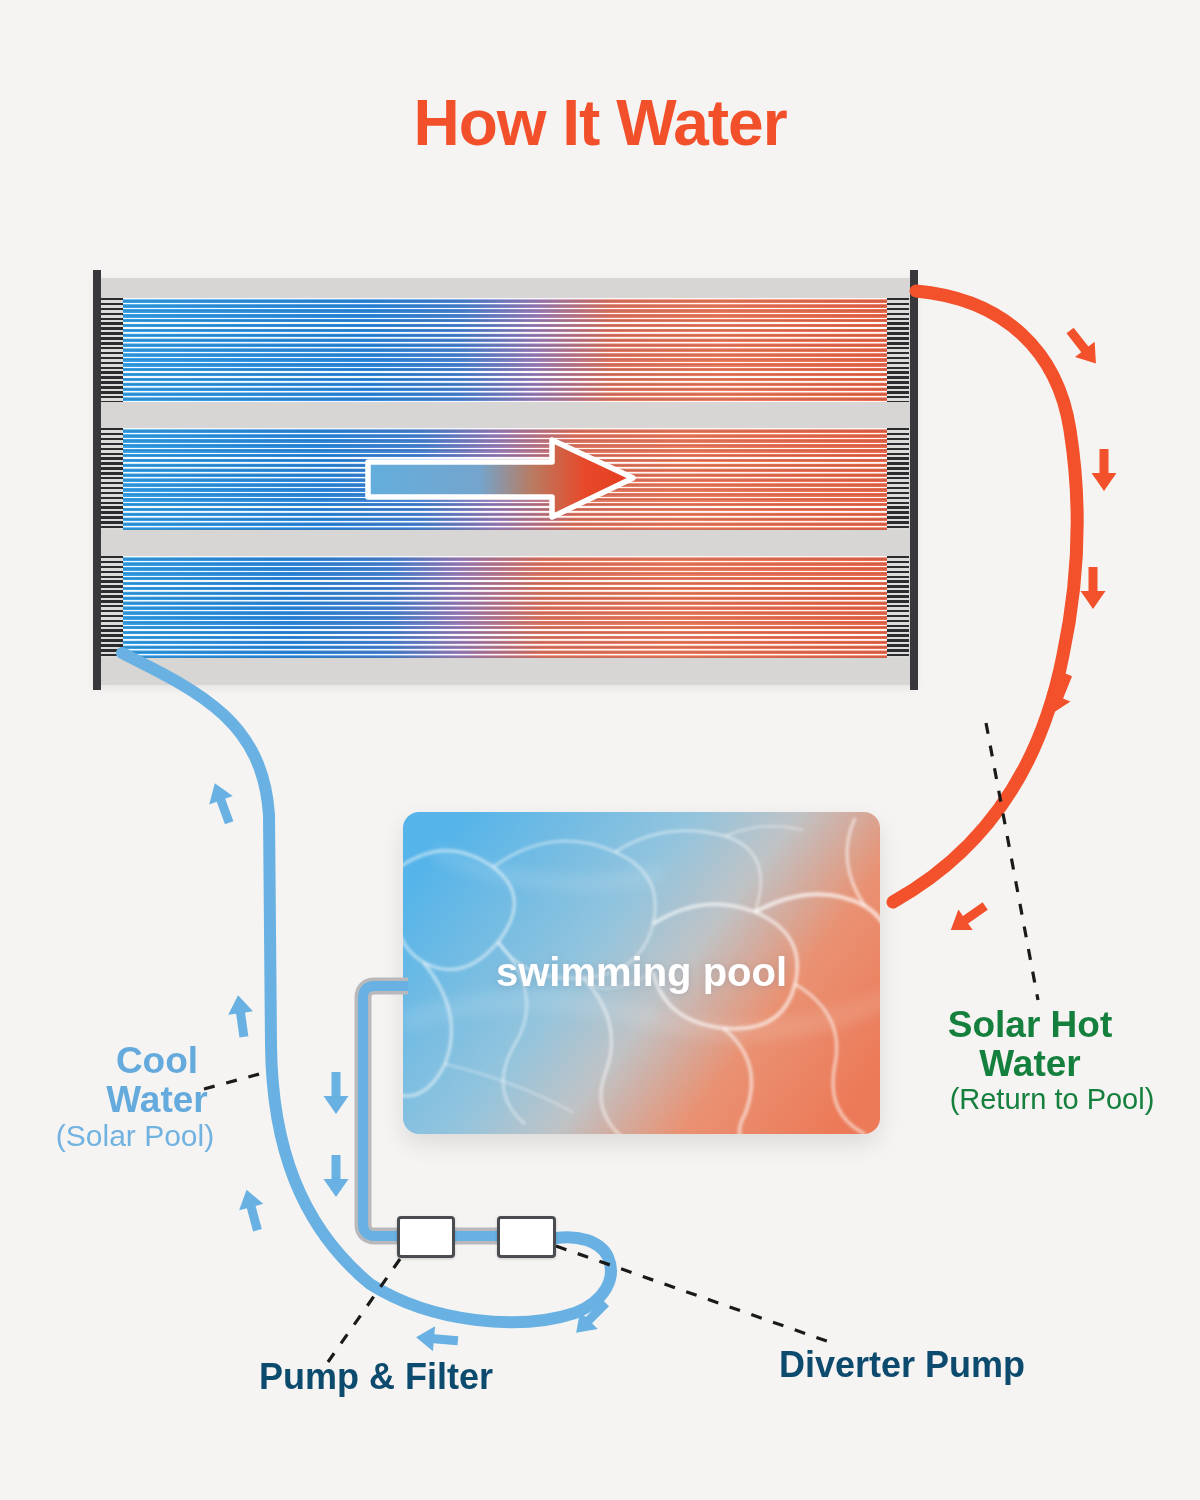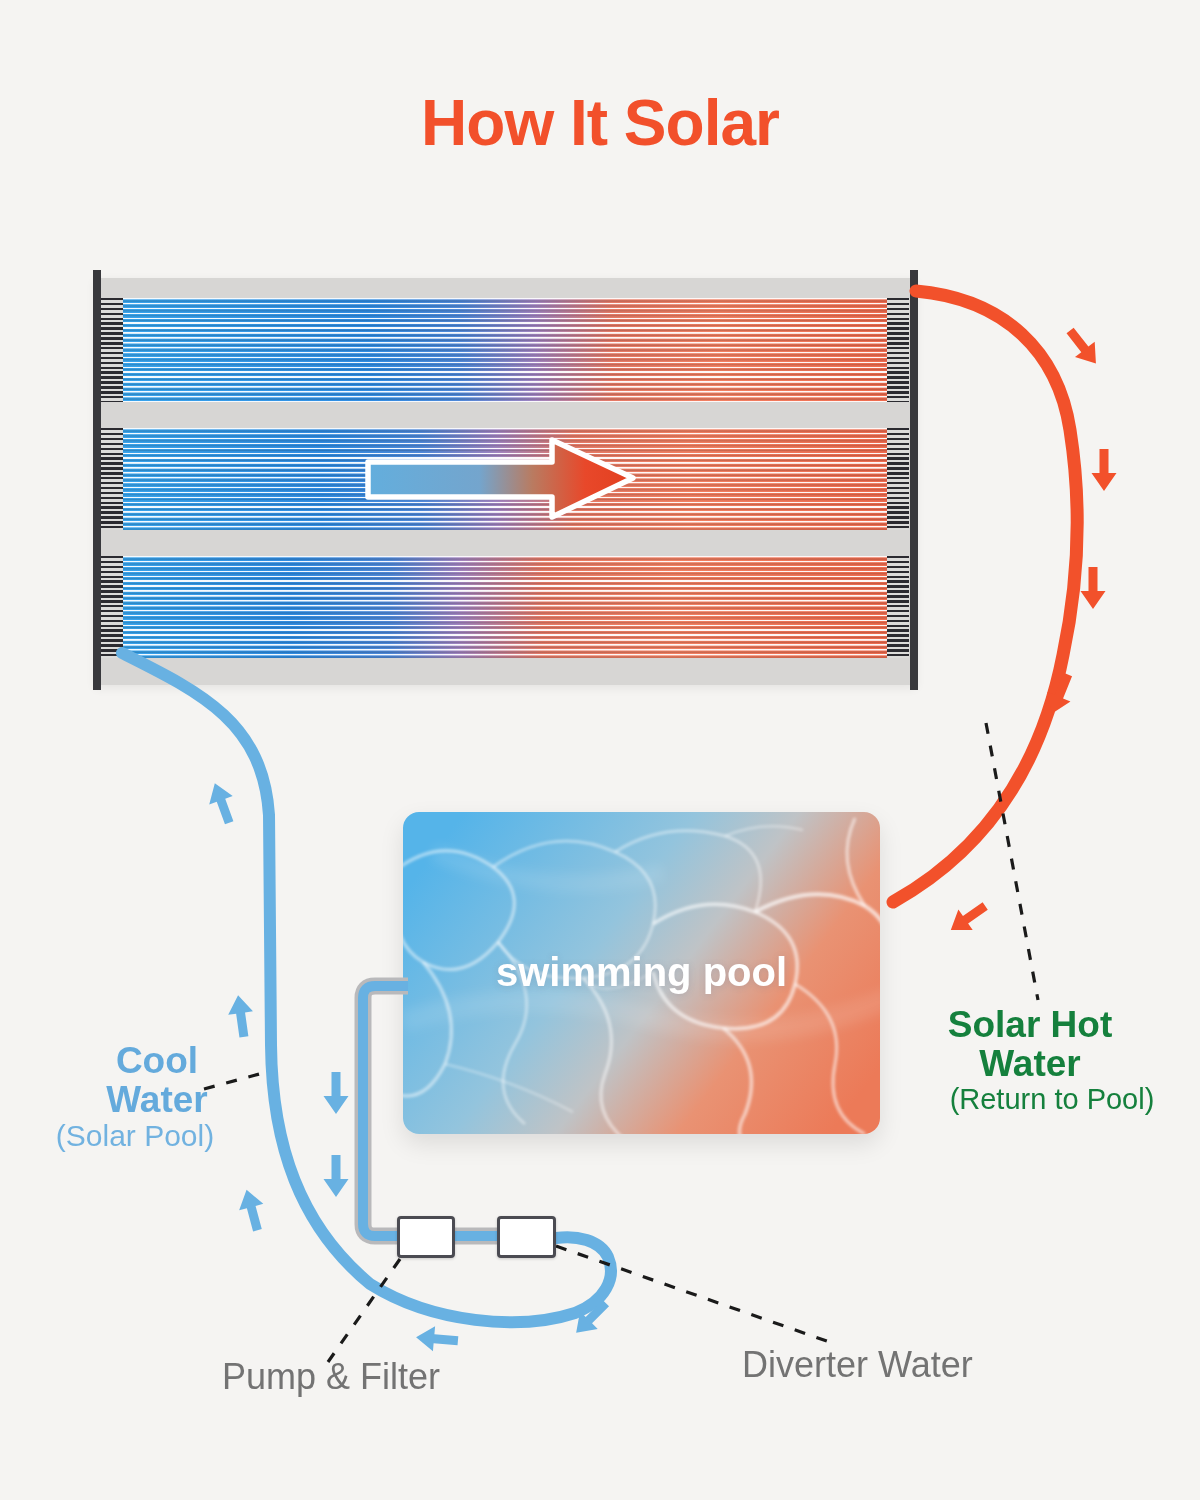--- a/index.html
+++ b/index.html
@@ -56,32 +56,32 @@
   .eq-box.diverter{left:497px;width:59px;}
   
   .callout{position:absolute;text-align:center;line-height:1.05;}
   .callout .t{font-weight:bold;}
   .cool{left:30px;top:1042px;width:210px;color:#64aadc;}
   .cool .t{font-size:37px;margin-left:44px;}
   .cool .s{font-size:30px;color:#71b2e0;}
   .hot{left:892px;top:1006px;width:276px;color:#15803d;}
   .hot .t{font-size:37px;}
   .hot .s{font-size:29px;padding-left:44px;}
-  .plain{position:absolute;font-size:36px;font-weight:normal;color:#737373;}
+  .plain{position:absolute;font-size:36px;font-weight:bold;color:#0c4a6e;margin-left:37px;}
   .pump-label{left:222px;top:1356px;}
   .diverter-label{left:742px;top:1344px;}
   
   .abs-svg{position:absolute;left:0;top:0;}
 </style>
 </head>
 <body>
 
 <div id="stage">
 
-  <div class="page-title">How It Solar</div>
+  <div class="page-title">How It Water</div>
 
   <div>
     <div class="panel-bg"></div>
     <div class="manifold left"></div>
     <div class="manifold right"></div>
 
     <div class="tube-row r1">
       <div class="comb"></div>
       <div class="tubes"></div>
       <div class="comb"></div>
@@ -198,15 +198,15 @@
     <div class="t">Cool Water</div>
     <div class="s">(Solar Pool)</div>
   </div>
 
   <div class="callout hot">
     <div class="t">Solar Hot Water</div>
     <div class="s">(Return to Pool)</div>
   </div>
 
   <div class="plain pump-label">Pump &amp; Filter</div>
-  <div class="plain diverter-label">Diverter Water</div>
+  <div class="plain diverter-label">Diverter Pump</div>
 
 </div>
 
 </body></html>

